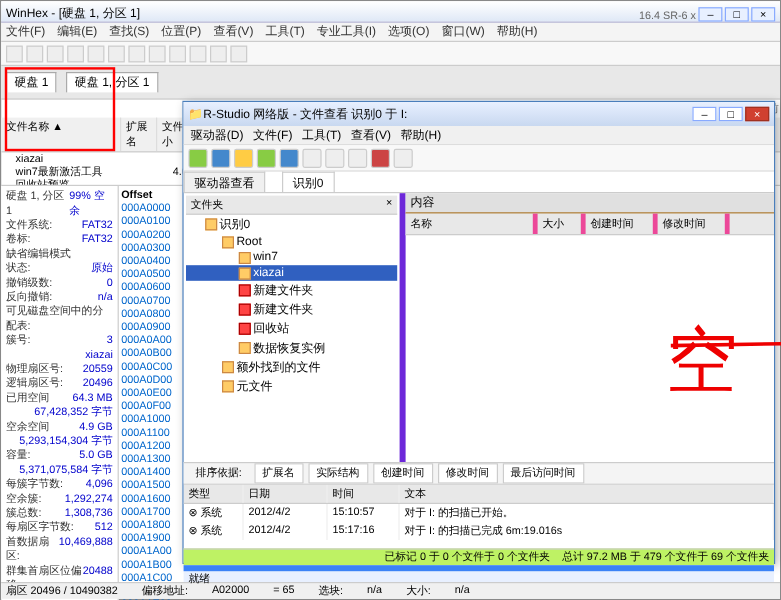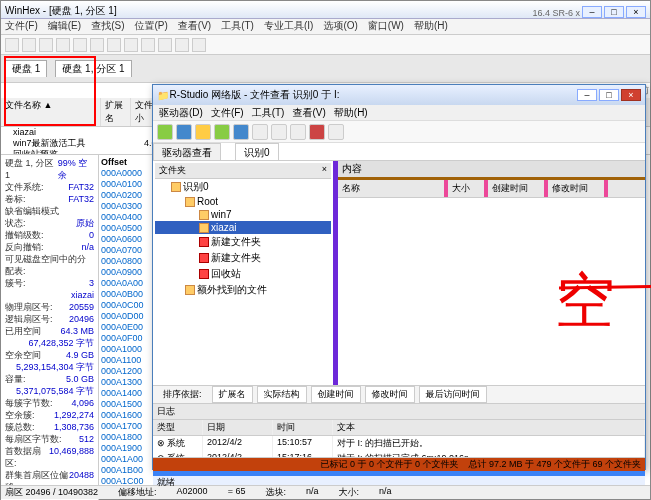--- a/index.html
+++ b/index.html
@@ -75,35 +75,35 @@
 .rs-tree .ico{width:10px;height:10px;display:inline-block}
 .rs-tree .ico.fold{background:#fc6;border:1px solid #c84}
 .rs-tree .ico.red{background:#f44;border:1px solid #a00}
 .rs-content{flex:1;position:relative}
 .rs-content .ch{display:flex;background:#e8e8e8;font-size:9px;border-bottom:1px solid #ccc}
 .rs-content .ch span{padding:2px 4px;border-right:4px solid #ec4899}
 .rs-content .ch span:nth-child(1){width:110px}
 .rs-content .ch span:nth-child(2){width:40px}
 .rs-content .ch span:nth-child(3){width:60px}
 .rs-content .ch span:nth-child(4){width:60px}
-.rs-content .chtitle{background:#e0e0e0;padding:1px 4px;font-size:10px;border-bottom:3px solid #a16207}
+.rs-content .chtitle{background:#e0e0e0;padding:1px 4px;font-size:10px;border-bottom:1px solid #a16207}
 .redarrow{position:absolute;top:112px;left:216px;width:200px;height:30px;pointer-events:none}
 .redarrow svg{width:100%;height:100%}
 .bigred{position:absolute;top:100px;right:30px;font-size:60px;color:#e00;font-family:"KaiTi","SimSun";font-weight:normal;pointer-events:none}
 .rs-tabs2{height:18px;border-top:1px solid #ccc;display:flex;font-size:9px;align-items:center;background:#f4f4f4;padding:0 4px;gap:4px}
 .rs-tabs2 span{padding:1px 6px;border:1px solid #ccc;background:#fff}
 .rs-log{height:54px;border-top:1px solid #ccc;font-size:9px;overflow:hidden}
 .rs-log .lh{display:flex;background:#e8e8e8;border-bottom:1px solid #ccc}
 .rs-log .lh span,.rs-log .lr span{padding:1px 4px;border-right:1px solid #eee}
 .rs-log .lh span:nth-child(1),.rs-log .lr span:nth-child(1){width:50px}
 .rs-log .lh span:nth-child(2),.rs-log .lr span:nth-child(2){width:70px}
 .rs-log .lh span:nth-child(3),.rs-log .lr span:nth-child(3){width:60px}
 .rs-log .lh span:nth-child(4),.rs-log .lr span:nth-child(4){flex:1}
 .rs-log .lr{display:flex}
-.rs-status{height:14px;background:#c2410c;border-top:1px solid #ccc;font-size:9px;display:flex;padding:0 4px;justify-content:flex-end;gap:10px}
+.rs-status{height:14px;background:#bef264;border-top:1px solid #ccc;font-size:9px;display:flex;padding:0 4px;justify-content:flex-end;gap:10px}
 .rs-status2{height:14px;background:#e8f0ff;border-top:5px solid #3b82f6;font-size:9px;padding:0 4px}
 </style>
 </head>
 <body>
 
 <div class="winhex">
   <div class="titlebar">
     <span>WinHex - [硬盘 1, 分区 1]</span>
     <span class="spacer"></span>
     <span class="titleright">16.4 SR-6 x</span>
@@ -520,23 +520,31 @@
             <span>新建文件夹</span>
           </div>
           <div class="tn l3">
             <span class="ico red"></span>
             <span>新建文件夹</span>
           </div>
           <div class="tn l3">
             <span class="ico red"></span>
             <span>回收站</span>
           </div>
+          <div class="tn l3">
+            <span class="ico fold"></span>
+            <span>数据恢复实例</span>
+          </div>
           <div class="tn l2">
             <span class="ico fold"></span>
             <span>额外找到的文件</span>
+          </div>
+          <div class="tn l2">
+            <span class="ico fold"></span>
+            <span>元文件</span>
           </div>
         </div>
     </div>
     <div class="rs-content">
       <div class="chtitle">内容</div>
       <div class="ch">
         <span>名称</span>
         <span>大小</span>
         <span>创建时间</span>
         <span>修改时间</span>
@@ -551,21 +559,20 @@
   </div>
   <div class="rs-tabs2">
     <span style="border:none;background:none">排序依据:</span>
     <span>扩展名</span>
     <span>实际结构</span>
     <span>创建时间</span>
     <span>修改时间</span>
     <span>最后访问时间</span>
   </div>
   <div class="rs-log">
-    <div style="background:#e8e8e8;padding:1px 4px;border-bottom:1px solid #ccc">日志</div>
     <div class="lh">
       <span>类型</span>
       <span>日期</span>
       <span>时间</span>
       <span>文本</span>
     </div>
     <div id="rslog">
         <div class="lr">
           <span>⊗ 系统</span>
           <span>2012/4/2</span>

